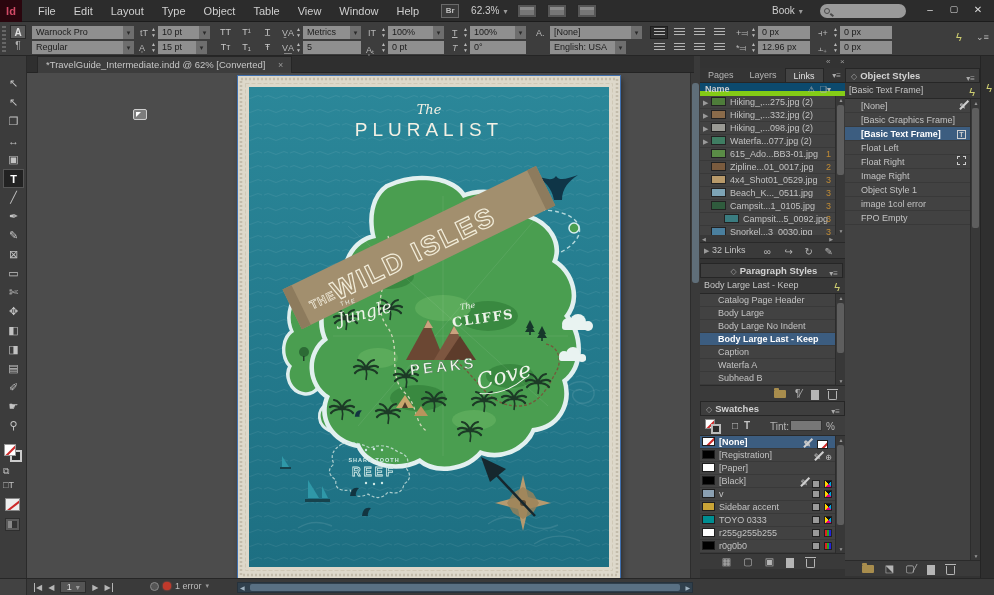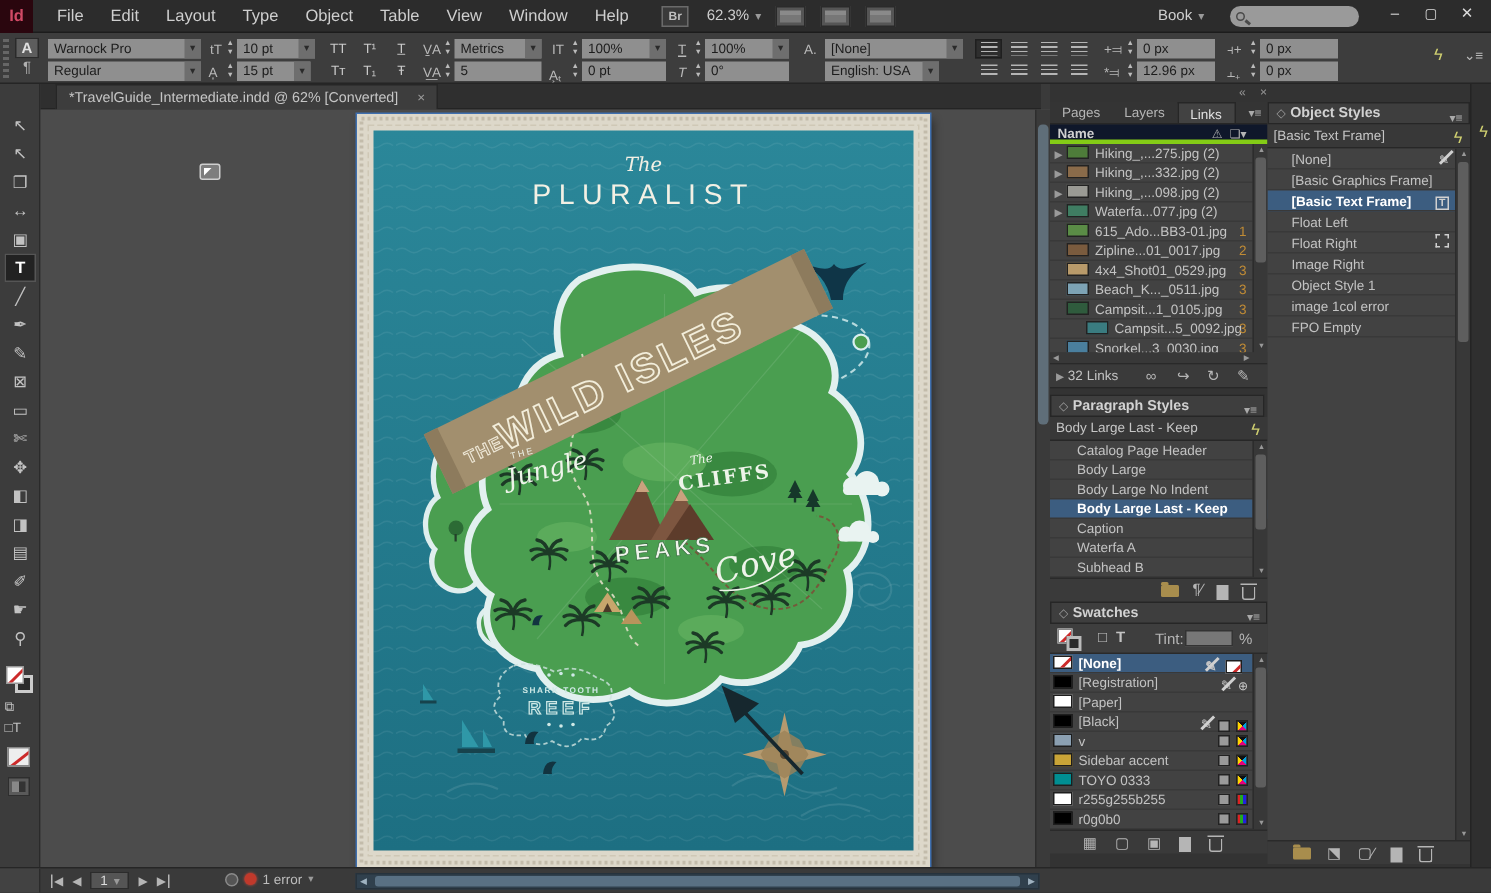--- a/index.html
+++ b/index.html
@@ -83,21 +83,21 @@
   .curbar .i-flash { position:absolute; right:5px; top:2px; }
   .list { position:absolute; left:0; right:0; background:#424242; overflow:hidden; }
   .lrow { position:relative; height:13px; line-height:13px; border-bottom:1px solid #393939; color:#c3c3c3; font-size:9px; white-space:nowrap; }
   .lrow.sel { background:#3c5d80; color:#fff; font-weight:bold; }
   .sbar { position:absolute; right:0; top:0; bottom:0; width:10px; background:#383838; border-left:1px solid #2c2c2c; }
   .sbar .th { position:absolute; left:1px; right:1px; background:#5e5e5e; border-radius:2px; }
   .sbar .ar { position:absolute; left:0; width:10px; height:8px; color:#999; font-size:5px; text-align:center; line-height:8px; }
   .tabs { position:absolute; left:0; right:0; height:15px; background:#343434; border-bottom:1px solid #262626; display:flex; font-size:9px; color:#b5b5b5; }
   .tabs .t { padding:2px 8px 0; }
   .tabs .t.on { background:#424242; color:#e0e0e0; border:1px solid #262626; border-bottom:none; }
-  .links-head { position:absolute; left:0; right:0; height:13px; background:#0f172a; border-bottom:3px solid #84cc16; color:#cfcfcf; font-size:9px; font-weight:bold; line-height:12px; padding-left:5px; }
+  .links-head { position:absolute; left:0; right:0; height:13px; background:#0c4a6e; border-bottom:5px solid #84cc16; color:#cfcfcf; font-size:9px; font-weight:bold; line-height:12px; padding-left:5px; }
   .links-head .ic { position:absolute; top:1px; font-weight:normal; color:#b5b5b5; font-size:8px; }
   .lk-expander { display:inline-block; width:8px; color:#9a9a9a; font-size:7px; }
   .lk-thumb { display:inline-block; width:15px; height:9px; border:1px solid #222; vertical-align:-1px; margin-right:4px; }
   .lk-page { position:absolute; right:14px; color:#c08b35; }
   .hscroll-mini { position:absolute; left:0; right:0; height:8px; background:#383838; border-bottom:1px solid #292929; }
   .hscroll-mini .ar { position:absolute; top:0; color:#999; font-size:5px; line-height:8px; }
   .links-foot { position:absolute; left:0; right:0; height:16px; background:#3a3a3a; border-bottom:1px solid #262626; color:#c3c3c3; font-size:9px; line-height:15px; padding-left:4px; }
   .lf-ic { position:absolute; top:1px; color:#b5b5b5; font-size:10px; }
   .foot-icons { position:absolute; left:0; right:0; height:16px; background:#3a3a3a; border-top:1px solid #2a2a2a; display:flex; justify-content:flex-end; gap:9px; padding:2px 8px 0 0; color:#b5b5b5; font-size:10px; }
   .i-folder { width:12px; height:8px; background:#a88d4d; border-radius:1px; position:relative; margin-top:2px; }
@@ -544,21 +544,21 @@
     </div>
     <div class="links-foot" style="top:187px; width:145px;">
       <span style="color:#9a9a9a; font-size:7px;">▶</span>
       <span>32 Links</span>
       <span class="lf-ic" style="right:74px;">∞</span>
       <span class="lf-ic" style="right:52px;">↪</span>
       <span class="lf-ic" style="right:32px;">↻</span>
       <span class="lf-ic" style="right:12px;">✎</span>
     </div>
 
-    <div class="panel-h" style="top:207px; width:143px;">
+    <div class="panel-h" style="top:207px; width:143px;text-align:center;">
       <span class="collapse-diamond">◇</span><span>Paragraph Styles</span>
       <span class="pmenu">▾≡</span>
     </div>
     <div class="curbar" style="top:222px; width:145px;">
       <span>Body Large Last - Keep</span>
       <span class="i-flash">ϟ</span>
     </div>
     <div class="list" style="top:238px; width:145px; height:91px;" id="pstylist">
       <div class="lrow" style="padding-left: 18px;">Catalog Page Header</div>
         <div class="lrow" style="padding-left: 18px;">Body Large</div>

